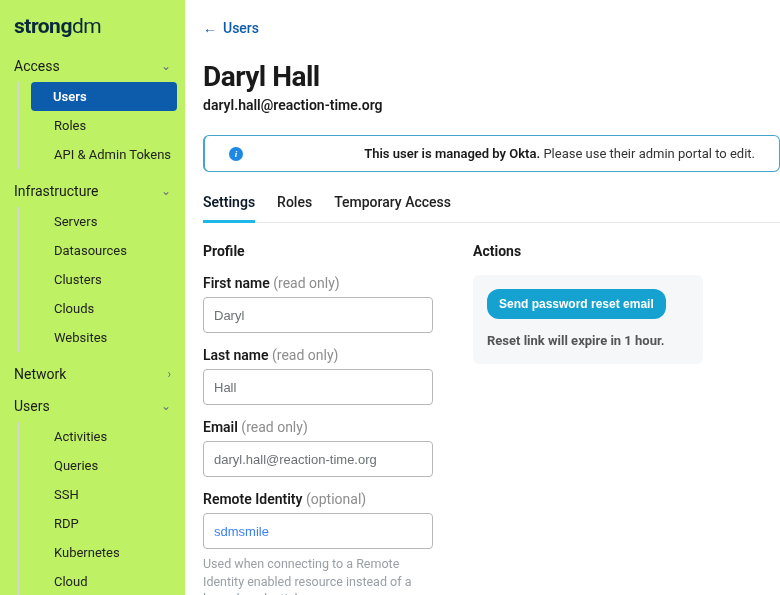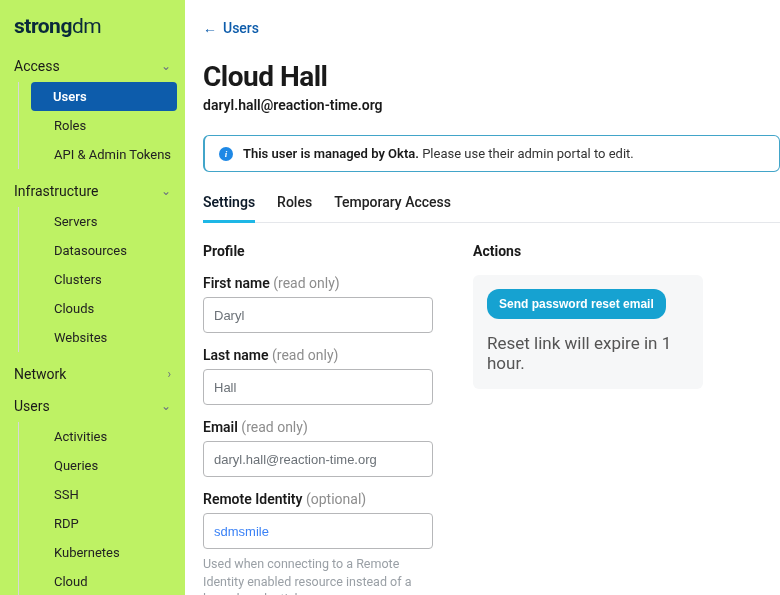--- a/index.html
+++ b/index.html
@@ -27,22 +27,22 @@
   }
 
   
   .main { flex: 1; padding: 20px 0 20px 18px; overflow: hidden; }
   .back { display: inline-flex; align-items: center; gap: 6px; color: #0d5cab; font-size: 14px; text-decoration: none; cursor: pointer; font-weight: 500; }
   .back .arrow { font-size: 14px; }
   h1 { font-size: 28px; font-weight: 700; margin-top: 24px; letter-spacing: -0.5px; }
   .email { font-size: 14px; font-weight: 600; margin-top: 4px; }
   .alert {
     margin-top: 22px; border: 1px solid #42a5c9; border-left: 2px solid #42a5c9;
-    border-radius: 6px; padding: 10px 14px; display: flex; align-items: center; gap: 10px;
-    font-size: 13px; margin-right: 0;
+    border-radius: 6px; padding: 10px 24px; display: flex; align-items: center; gap: 10px;
+    font-size: 13px; margin-right: 0; justify-content: space-between;
   }
   .alert .info-icon {
     width: 14px; height: 14px; border-radius: 50%; background: #1e88e5; flex-shrink: 0; position: relative;
   }
   .alert .info-icon::after {
     content: "i"; position: absolute; color: #fff; font-weight: 700; font-size: 9px;
     left: 50%; top: 50%; transform: translate(-50%, -50%); font-style: italic; font-family: Georgia, serif;
   }
   .alert .lead { font-weight: 600; }
   .alert .rest { font-weight: 400; color: #333; }
@@ -67,21 +67,21 @@
   .input.enabled { color: #3b82f6; }
   .helper { font-size: 12.5px; color: #9aa0a6; margin-top: 6px; line-height: 1.4; }
 
   .actions-card {
     background: #f6f7f8; border-radius: 6px; padding: 14px 14px 16px;
   }
   .btn-primary {
     background: #16a2d1; color: #fff; font-weight: 600; font-size: 12px;
     border: none; border-radius: 12px; padding: 8px 12px; cursor: pointer;
   }
-  .btn-note { font-size: 17px; color: #555; margin-top: 14px; }
+  .btn-note { font-size: 13px; color: #555; margin-top: 14px; font-weight: bold; }
 </style>
 </head>
 <body>
 
 <div class="app">
   <aside class="sidebar">
     <div class="brand">
       <b>strong</b><span>dm</span>
     </div>
     <nav id="nav">
@@ -123,21 +123,21 @@
         </div>
       </nav>
   </aside>
 
   <main class="main">
     <a class="back">
       <span class="arrow">←</span>
       <span>Users</span>
     </a>
 
-    <h1>Cloud Hall</h1>
+    <h1>Daryl Hall</h1>
     <div class="email">daryl.hall@reaction-time.org</div>
 
     <div class="alert">
       <span class="info-icon"></span>
       <span>
         <span class="lead">This user is managed by Okta.</span>
         <span class="rest">Please use their admin portal to edit.</span>
       </span>
     </div>
 

